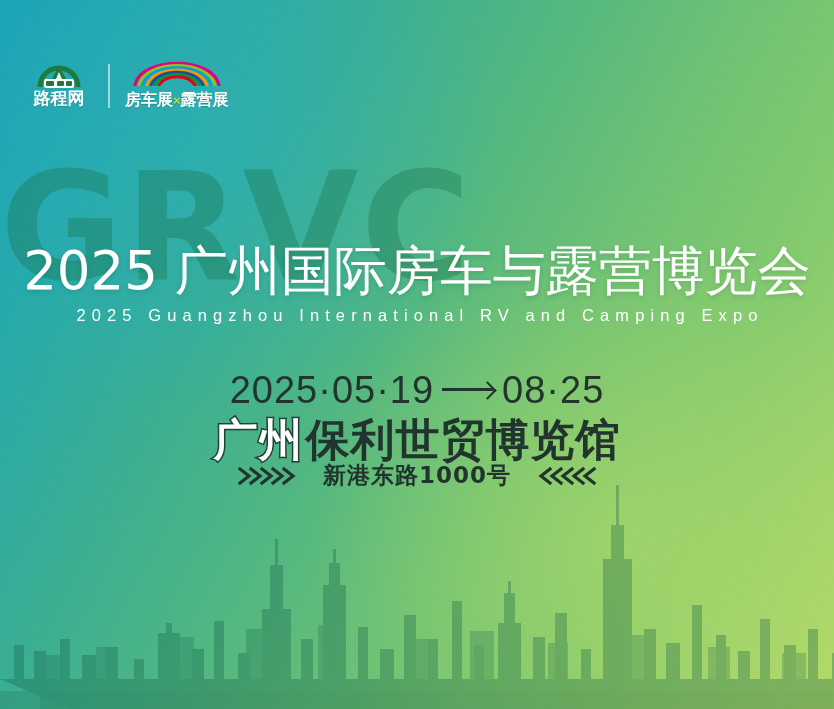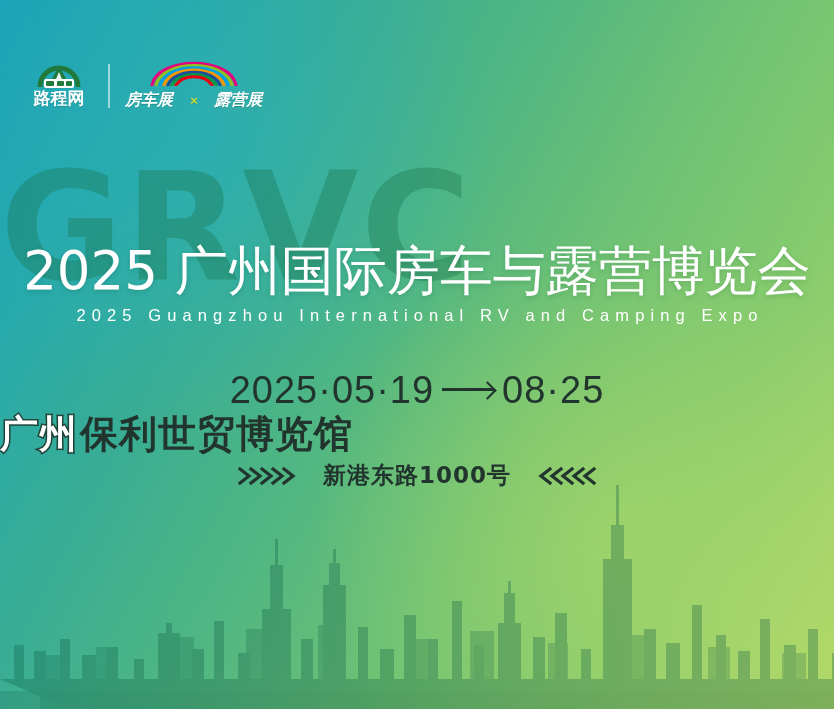--- a/index.html
+++ b/index.html
@@ -112,27 +112,26 @@
   .logo-right {
     display: flex;
     flex-direction: column;
     align-items: center;
   }
   .logo-right .arcs { display: block; }
   .logo-right .rname {
     margin-top: 2px;
     display: flex;
     align-items: center;
-    gap: 17px;
+    gap: 0;
     font-size: 16px;
     font-weight: 700;
     color: #ffffff;
     line-height: 1;
     text-shadow: 0 1px 0 rgba(0,60,40,0.25);
-    font-style: italic;
   }
   .logo-right .xmark {
     color: #c9d83a;
     font-size: 13px;
     font-weight: 700;
   }
 
   
   .title-block {
     position: absolute;
@@ -202,23 +201,24 @@
     border-right: 2.5px solid #21342d;
     transform: rotate(45deg);
   }
 
   
   .venue-line {
     position: absolute;
     left: 0;
     right: 0;
     top: 415px;
-    font-family: Liberation Mono, monospace;
-    font-weight: 700;
-    font-size: 38px;
+    text-align: center;
+    font-family: Liberation Sans, sans-serif;
+    font-weight: 700;
+    font-size: 44px;
     line-height: 1.15;
     white-space: nowrap;
     letter-spacing: 1px;
   }
   .venue-city {
     color: #ffffff;
     -webkit-text-stroke: 3px #21443a;
     paint-order: stroke fill;
     text-shadow: 0 1px 2px rgba(0,60,40,0.2);
   }

